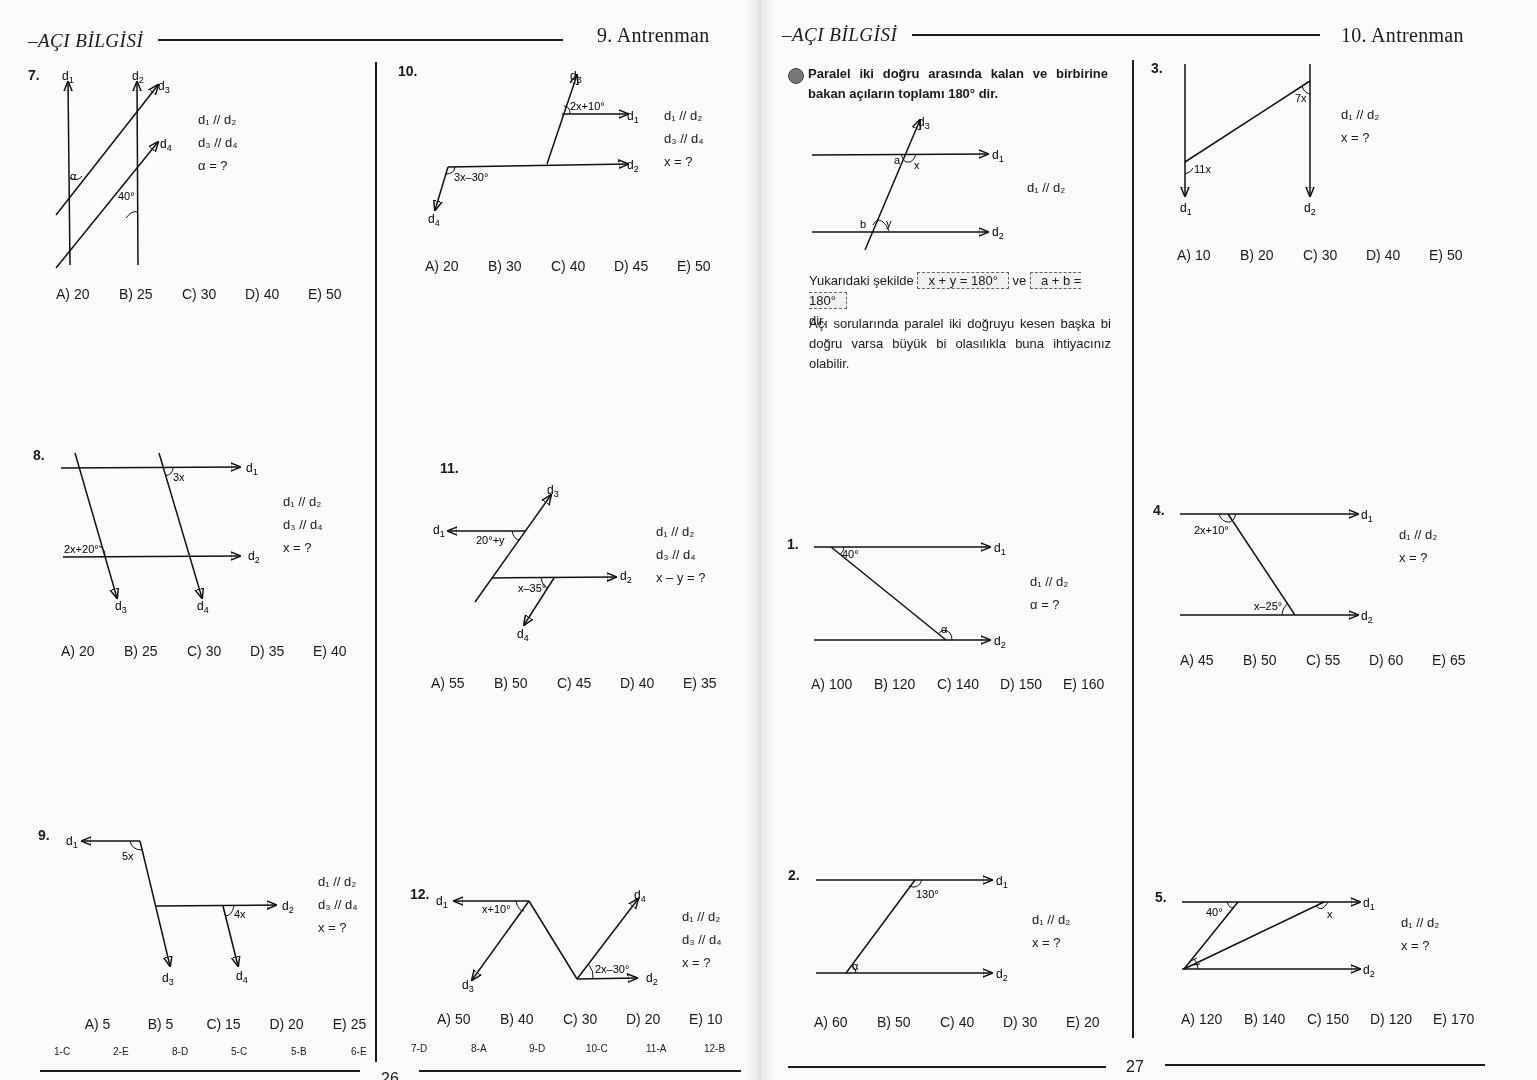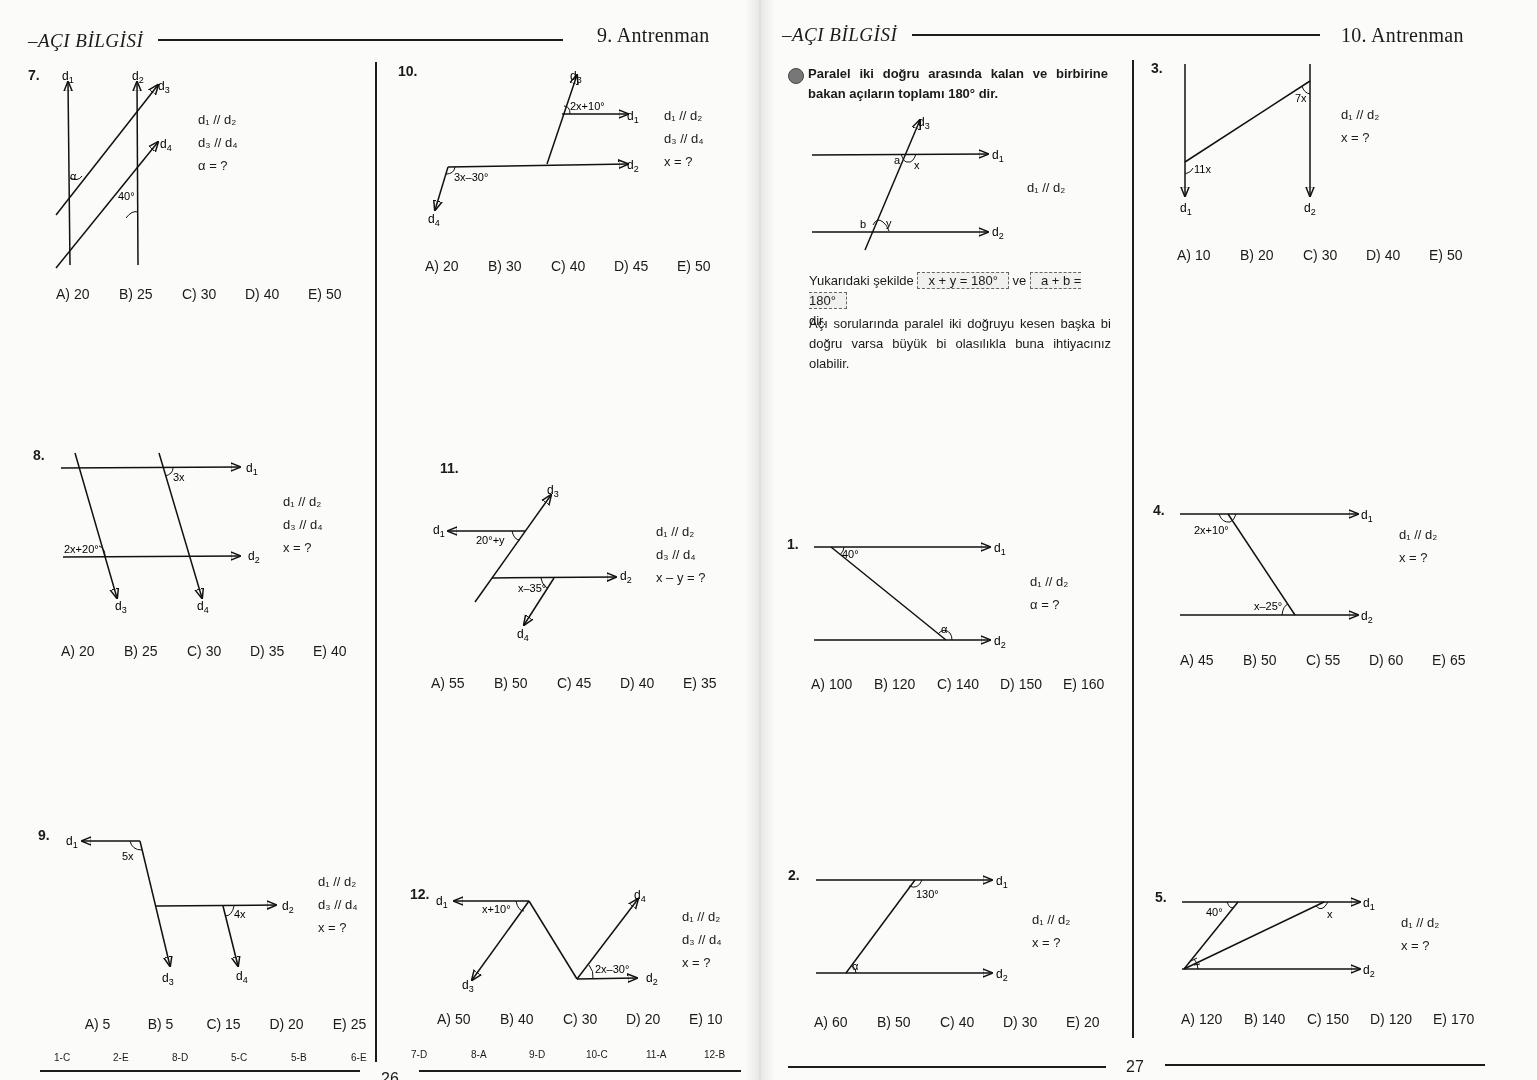--- a/index.html
+++ b/index.html
@@ -8,21 +8,21 @@
   .abs { position:absolute; }
   .hdr-title { font-family:"Liberation Serif", serif; font-style:italic; font-size:19px; letter-spacing:0.5px; }
   .hdr-right { font-family:"Liberation Serif", serif; font-size:20px; letter-spacing:0.3px; }
   .rule { position:absolute; height:2px; background:#1c1c1c; }
   .vrule { position:absolute; width:2px; background:#1c1c1c; }
   .qnum { font-weight:bold; font-size:14px; }
   .cond { font-size:13px; line-height:23px; }
   .opts { font-size:14px; display:flex; }
   .opts span { display:inline-block; }
   .ans { font-size:10px; display:flex; }
-  .ans span { display:inline-block;margin-top:6px; }
+  .ans span { display:inline-block; }
   .pagenum { font-size:16px; }
   .center-fold { position:absolute; left:745px; top:0; width:30px; height:1080px;
     background:linear-gradient(to right, #fbfbfa 0%, #e8e8e6 45%, #dcdcda 50%, #e8e8e6 55%, #fbfbfa 100%); }
   svg text { font-family:"Liberation Sans", sans-serif; }
   .info { font-size:13px; line-height:20px; }
   .info b { font-weight:bold; }
   .boxed { border:1px dashed #666; padding:0 10px; background:#f0f0ee; }
 </style>
 </head>
 <body>

